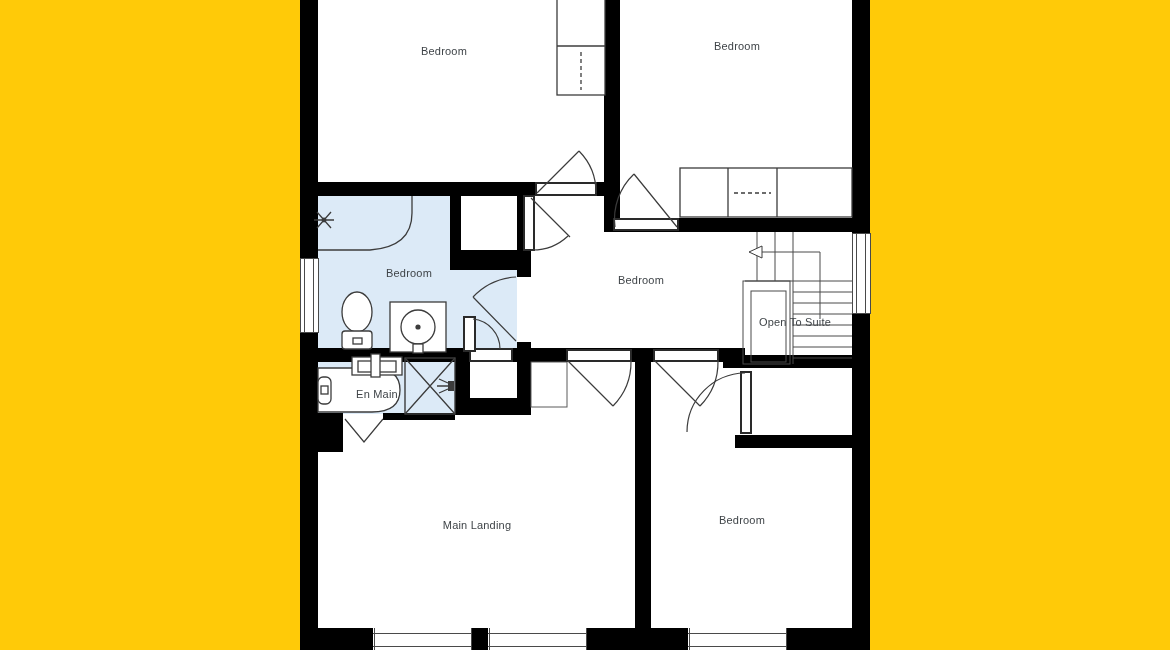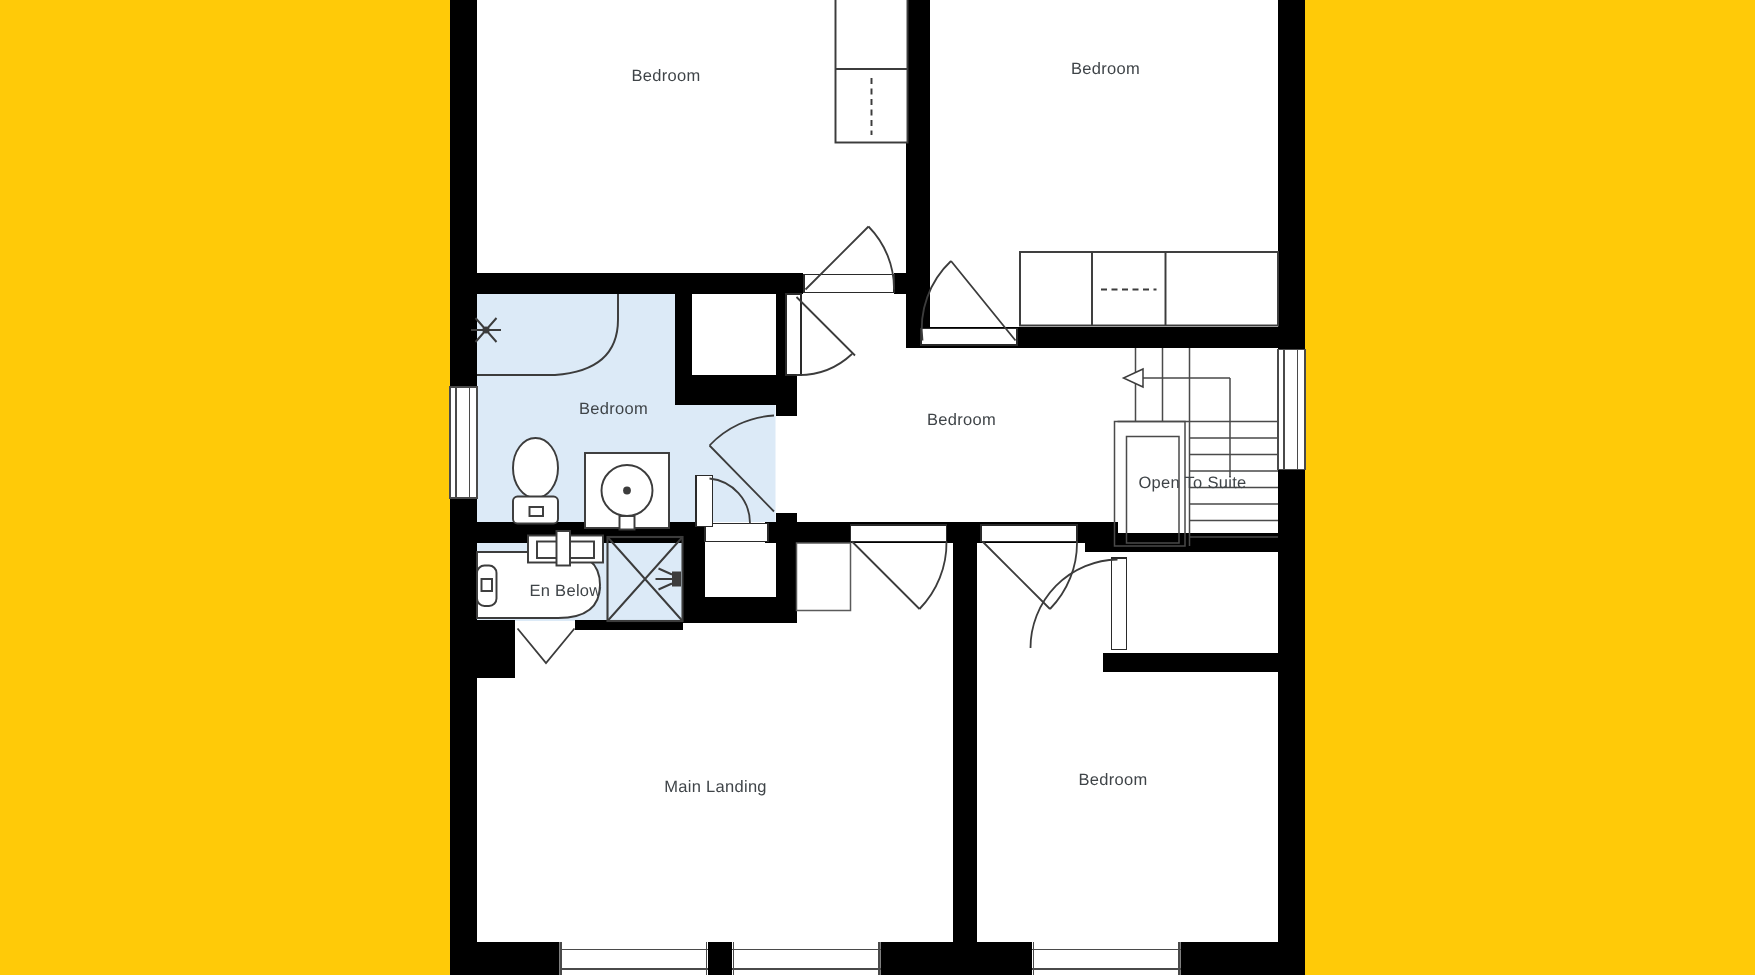--- a/index.html
+++ b/index.html
@@ -181,16 +181,16 @@
         <path class="winline" d="M688,633 H787 M688,646 H787 M689,628 V650 M786,628 V650"></path>
       </g>
     </g>
   </svg>
 
   <div class="room-label" style="left:444px;top:51px">Bedroom</div>
   <div class="room-label" style="left:737px;top:46px">Bedroom</div>
   <div class="room-label" style="left:409px;top:273px">Bedroom</div>
   <div class="room-label" style="left:641px;top:280px">Bedroom</div>
   <div class="room-label" style="left:795px;top:322px">Open To Suite</div>
-  <div class="room-label" style="left:377px;top:394px">En Below</div>
+  <div class="room-label" style="left:377px;top:394px">En Main</div>
   <div class="room-label" style="left:477px;top:525px">Main Landing</div>
   <div class="room-label" style="left:742px;top:520px">Bedroom</div>
 </div>
 
 </body></html>

